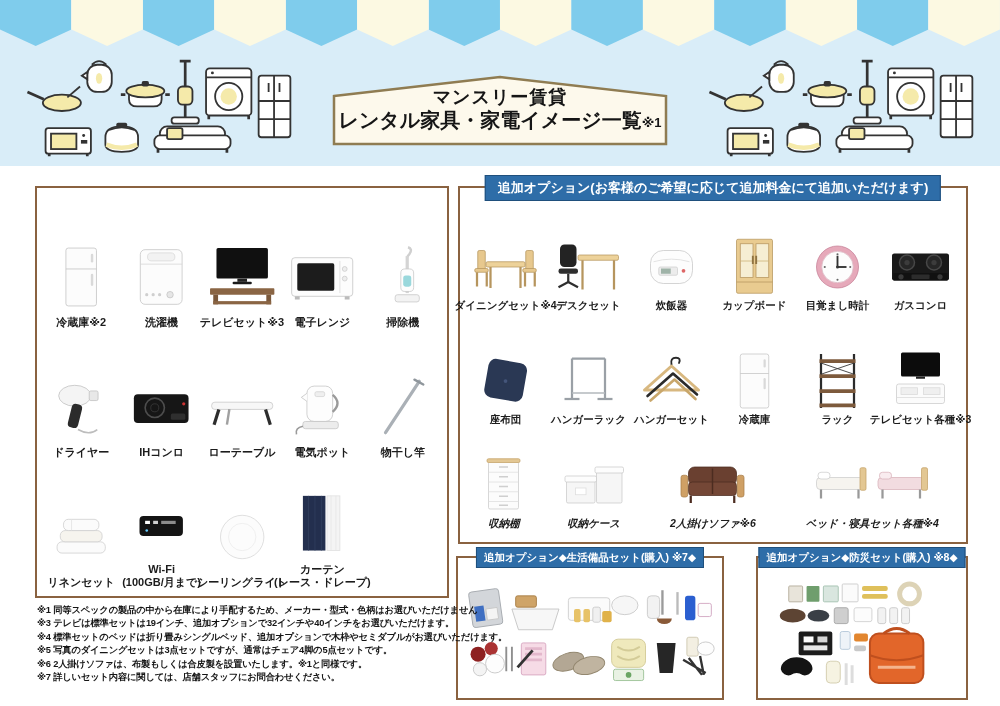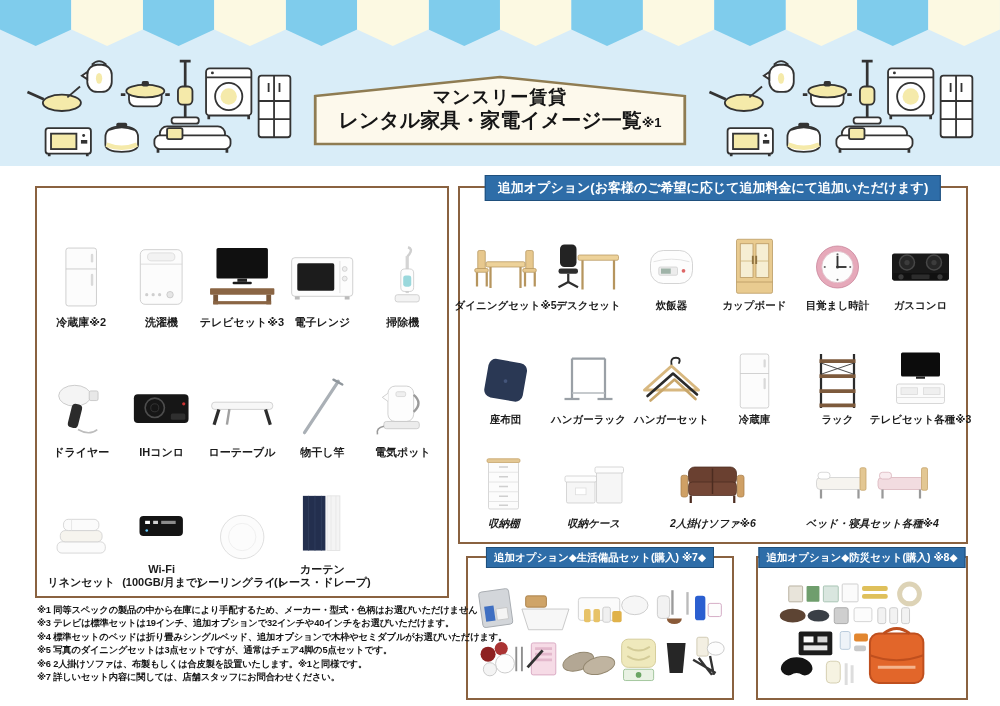--- a/index.html
+++ b/index.html
@@ -17,31 +17,31 @@
   .stripe.blue  { background:#7fccec; }
   .stripe.cream { background:#fcf9e2; }
 
   .illus { position:absolute; top:50px; width:272px; height:112px; z-index:2; }
   .illus svg { width:100%; height:100%; }
   #illus-left  { left:22px; }
   #illus-right { left:704px; }
 
   
   .plaque { position:absolute; left:50%; transform:translateX(-50%); top:74px;
-            width:374px; height:72px; z-index:4; text-align:center; }
+            width:336px; height:72px; z-index:4; text-align:center; }
   .plaque svg.bg { position:absolute; inset:0; width:100%; height:100%; }
   .plaque .t1 { position:relative; padding-top:13px; font-size:18px; font-weight:bold; color:#151515; letter-spacing:1px; line-height:1.15; }
   .plaque .t2 { position:relative; font-size:20px; font-weight:bold; color:#151515; line-height:1.2; }
   .plaque .t2 .note { font-size:13px; }
 
   
   .box { position:absolute; border:2px solid #8a6240; background:#fff; }
   #standard-box { left:35px;  top:186px; width:414px; height:412px; }
   #option-box   { left:458px; top:186px; width:510px; height:358px; }
-  #life-box     { left:466px; top:556px; width:268px; height:144px; }
+  #life-box     { left:456px; top:556px; width:268px; height:144px; }
   #disaster-box { left:756px; top:556px; width:212px; height:144px; }
 
   .sec-header { position:absolute; top:-13px; left:50%; transform:translateX(-50%);
     background:#2e6da8; border:1px solid #1f4f7c; color:#fff; font-weight:bold;
     font-size:13px; line-height:1.2; padding:4px 12px; white-space:nowrap; z-index:5; }
   #life-box .sec-header, #disaster-box .sec-header { font-size:10.5px; padding:3px 7px; top:-11px; }
 
   
   .grid5 { display:grid; grid-template-columns:repeat(5,1fr); grid-template-rows:repeat(3,1fr);
            height:100%; padding:14px 4px 4px; }
@@ -272,38 +272,38 @@
             <path d="M21 43 l-6 19" stroke="#2d2d2d" stroke-width="4"></path>
             <path d="M79 43 l6 19" stroke="#2d2d2d" stroke-width="4"></path>
             <path d="M34 43 l-3 19" stroke="#2d2d2d" stroke-width="3" opacity=".45"></path>
           </svg>
         </div>
         <div class="p-label">ローテーブル</div>
       </div>
       <div class="cell">
         <div class="p-img">
           <svg viewBox="0 0 100 80" fill="none">
-            <line x1="28" y1="72" x2="70" y2="8" stroke="#aab0b6" stroke-width="4" stroke-linecap="round"></line>
-            <line x1="64" y1="6" x2="75" y2="12" stroke="#8f969c" stroke-width="3" stroke-linecap="round"></line>
-          </svg>
-        </div>
-        <div class="p-label">物干し竿</div>
-      </div>
-      <div class="cell">
-        <div class="p-img">
-          <svg viewBox="0 0 100 80" fill="none">
             <rect x="31" y="14" width="32" height="44" rx="9" fill="#fdfdfd" stroke="#c6c6c6"></rect>
             <path d="M31 23 l-7 5 7 5" fill="#fdfdfd" stroke="#c6c6c6"></path>
             <path d="M63 25 q12 10 0 21" stroke="#9a9a9a" stroke-width="3"></path>
             <rect x="26" y="58" width="44" height="9" rx="3" fill="#ececec" stroke="#c6c6c6"></rect>
             <path d="M26 64 q-10 2 -8 10" stroke="#9a9a9a" stroke-width="2"></path>
             <rect x="41" y="21" width="12" height="6" rx="2" fill="#efefef" stroke="#d5d5d5"></rect>
           </svg>
         </div>
         <div class="p-label">電気ポット</div>
+      </div>
+      <div class="cell">
+        <div class="p-img">
+          <svg viewBox="0 0 100 80" fill="none">
+            <line x1="28" y1="72" x2="70" y2="8" stroke="#aab0b6" stroke-width="4" stroke-linecap="round"></line>
+            <line x1="64" y1="6" x2="75" y2="12" stroke="#8f969c" stroke-width="3" stroke-linecap="round"></line>
+          </svg>
+        </div>
+        <div class="p-label">物干し竿</div>
       </div>
       <div class="cell">
         <div class="p-img">
           <svg viewBox="0 0 100 80" fill="none">
             <rect x="20" y="46" width="60" height="14" rx="6" fill="#fbfbfb" stroke="#cfcfcf"></rect>
             <rect x="24" y="32" width="52" height="14" rx="6" fill="#f6f4ee" stroke="#cfcfcf"></rect>
             <rect x="28" y="18" width="44" height="14" rx="6" fill="#fbfbfb" stroke="#cfcfcf"></rect>
             <line x1="38" y1="18" x2="38" y2="32" stroke="#e2e2e2"></line>
           </svg>
         </div>
@@ -361,21 +361,21 @@
             <line x1="25" y1="47" x2="25" y2="66" stroke="#b6955e" stroke-width="3"></line>
             <rect x="77" y="18" width="10" height="26" rx="2" fill="#e7c88e" stroke="#b6955e"></rect>
             <rect x="73" y="42" width="18" height="5" rx="2" fill="#e7c88e" stroke="#b6955e"></rect>
             <line x1="76" y1="47" x2="76" y2="66" stroke="#b6955e" stroke-width="3"></line>
             <line x1="89" y1="47" x2="89" y2="66" stroke="#b6955e" stroke-width="3"></line>
             <rect x="24" y="33" width="52" height="7" rx="2" fill="#edd29a" stroke="#b6955e"></rect>
             <line x1="30" y1="40" x2="30" y2="68" stroke="#b6955e" stroke-width="3"></line>
             <line x1="70" y1="40" x2="70" y2="68" stroke="#b6955e" stroke-width="3"></line>
           </svg>
         </div>
-        <div class="p-label">ダイニングセット※5</div>
+        <div class="p-label">ダイニングセット※4</div>
       </div>
       <div class="cell">
         <div class="p-img">
           <svg viewBox="0 0 100 80" fill="none">
             <rect x="36" y="24" width="54" height="7" rx="2" fill="#edd29a" stroke="#b6955e"></rect>
             <line x1="42" y1="31" x2="42" y2="70" stroke="#b6955e" stroke-width="3"></line>
             <line x1="84" y1="31" x2="84" y2="70" stroke="#b6955e" stroke-width="3"></line>
             <rect x="12" y="10" width="22" height="30" rx="6" fill="#232323"></rect>
             <rect x="10" y="42" width="26" height="7" rx="3" fill="#2e2e2e"></rect>
             <line x1="23" y1="49" x2="23" y2="60" stroke="#2e2e2e" stroke-width="3"></line>

